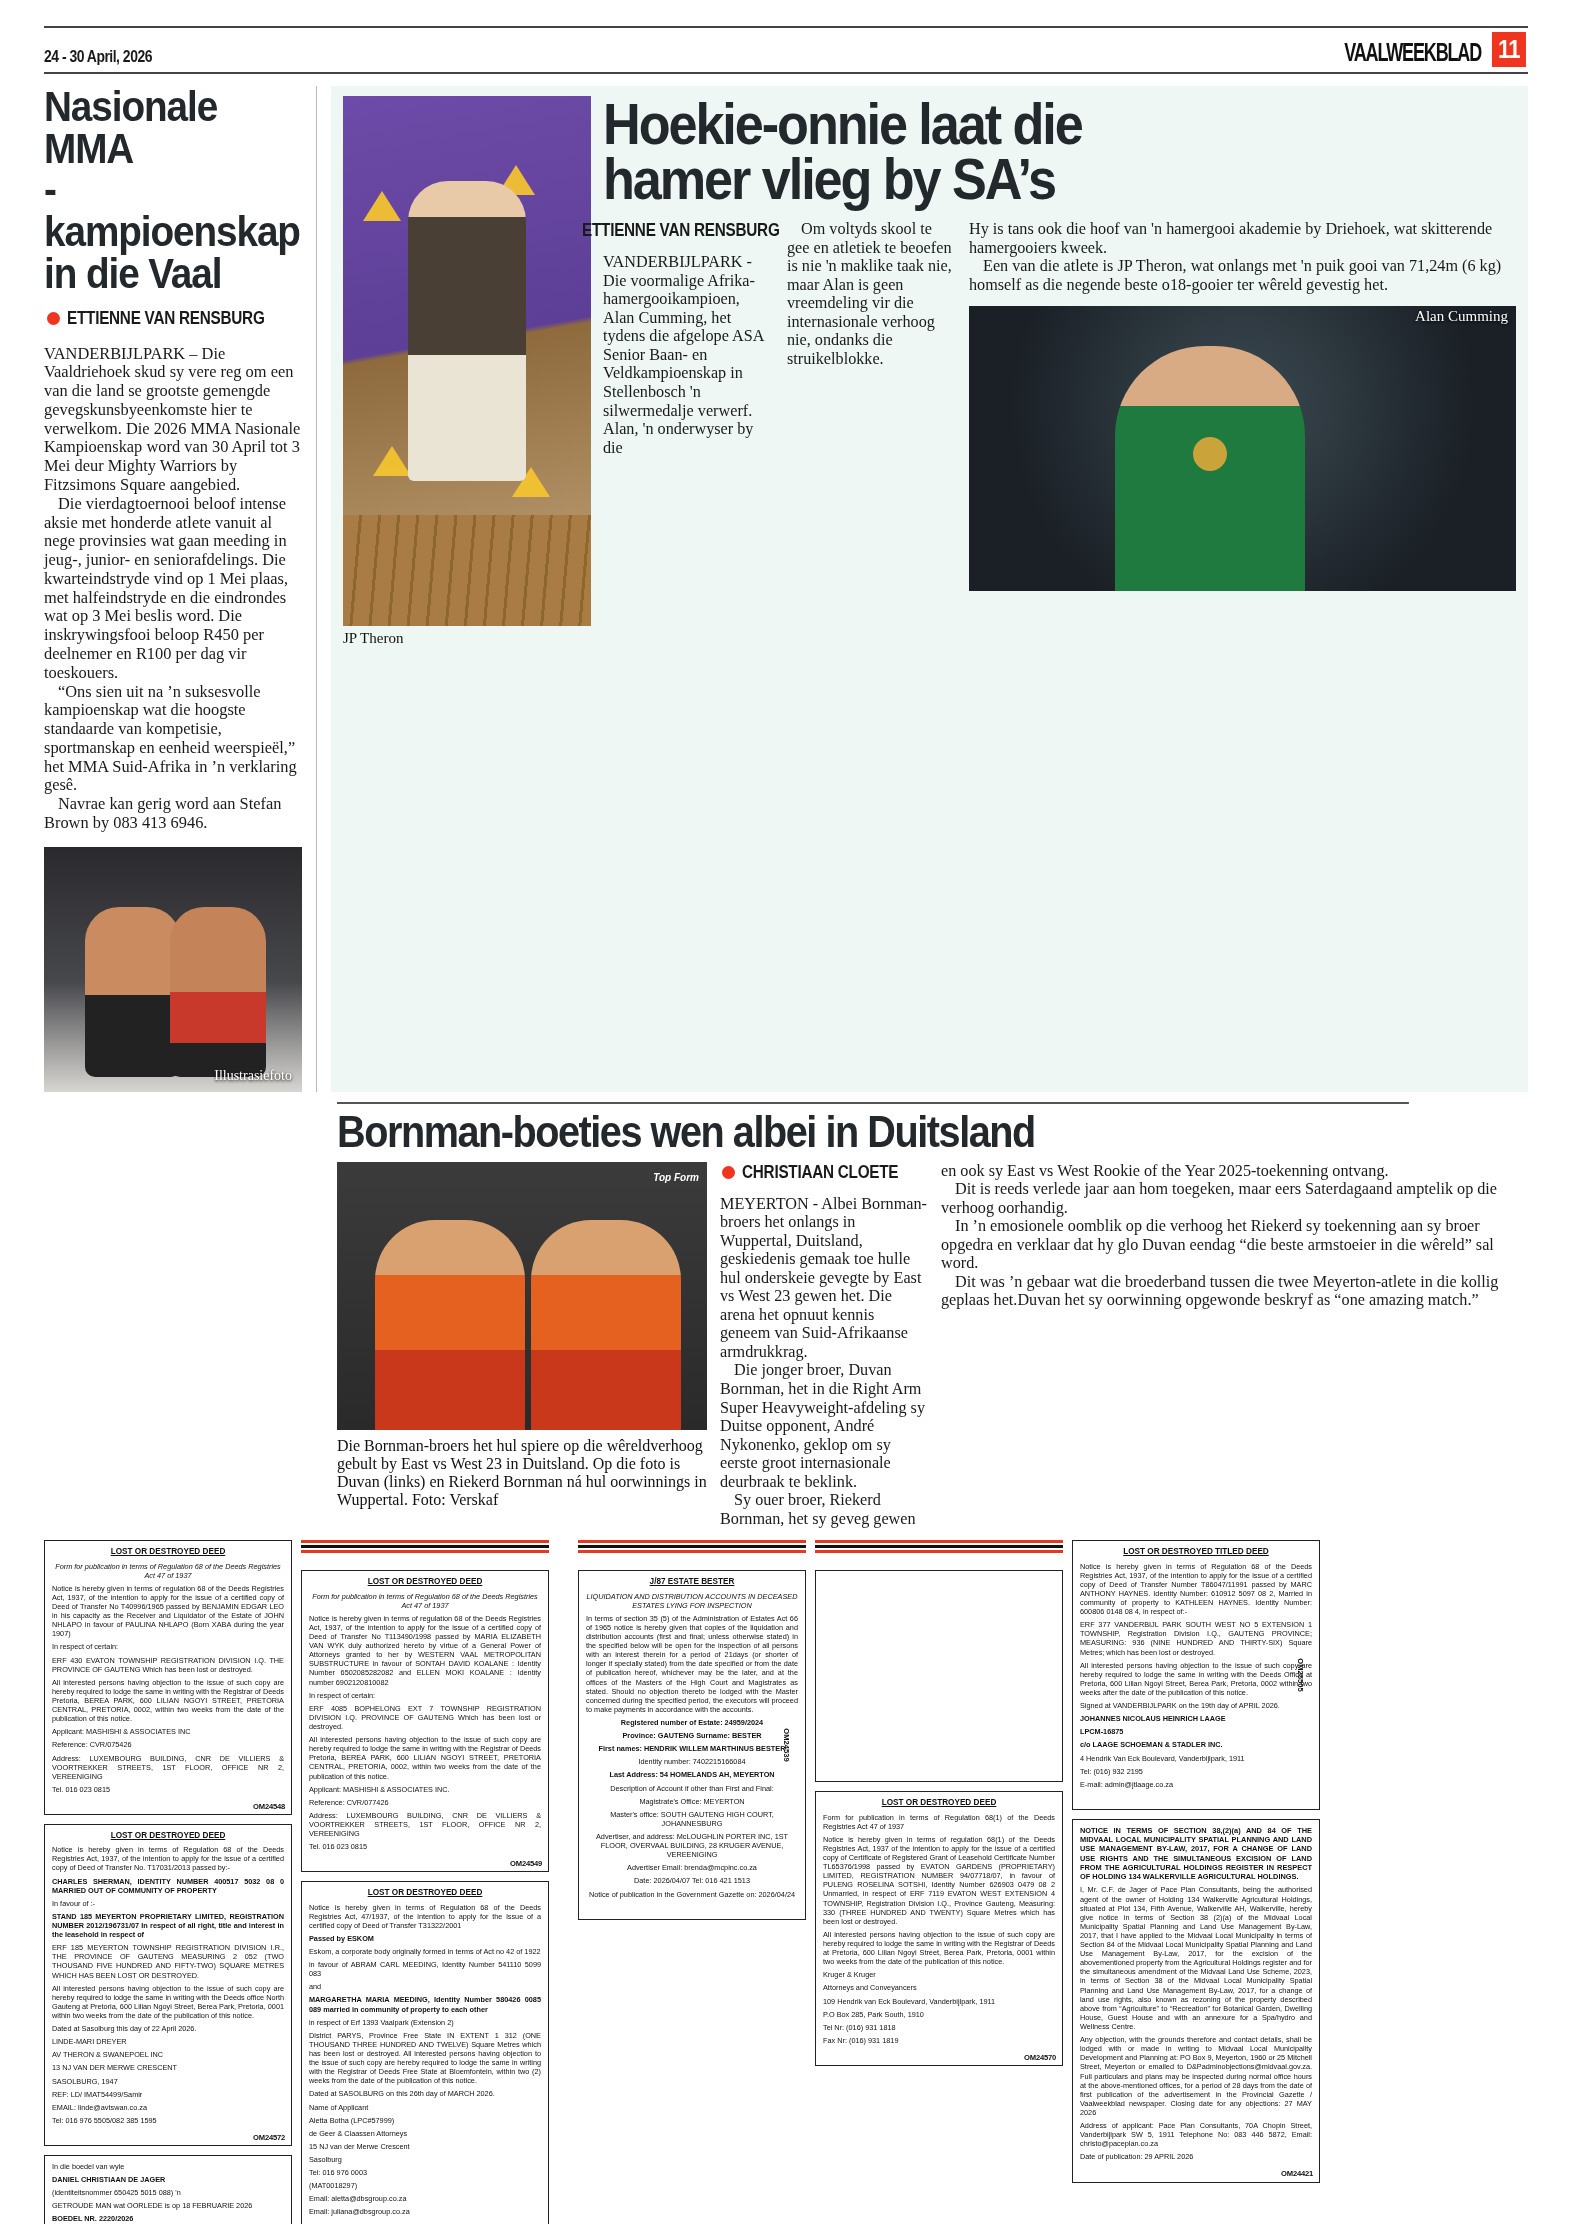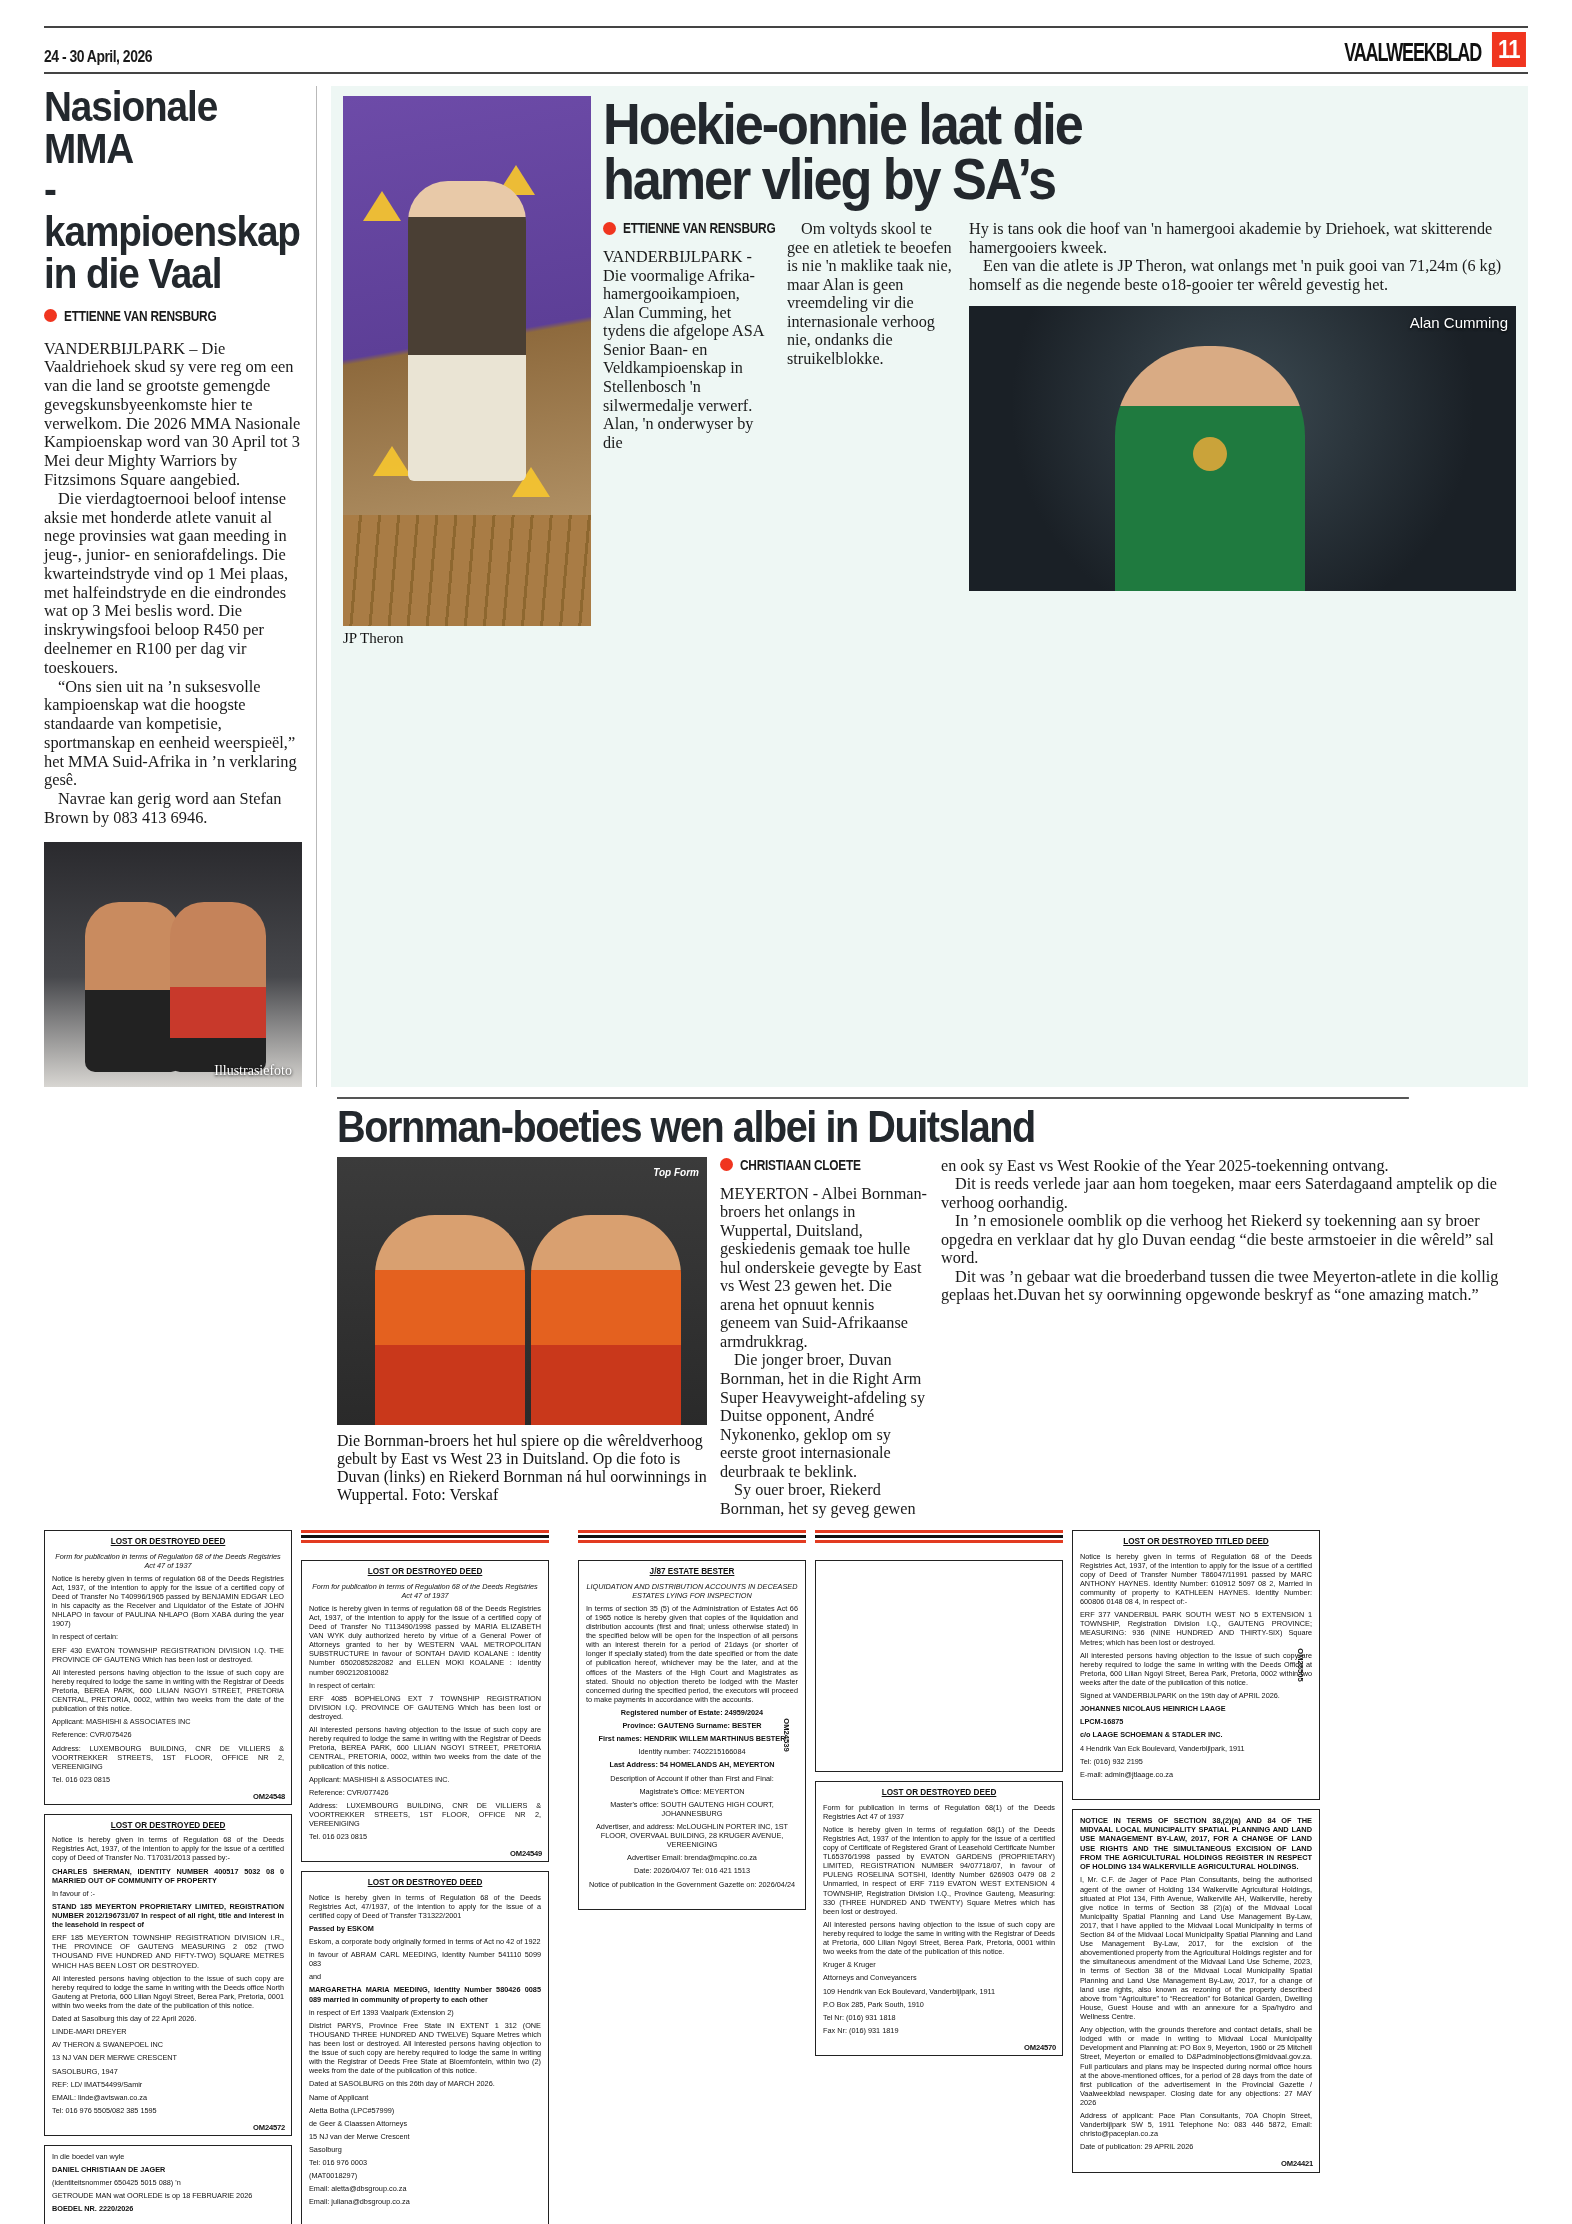--- a/index.html
+++ b/index.html
@@ -44,22 +44,23 @@
   
   .hl {
     font-family: "Liberation Sans", sans-serif;
     font-weight: 700; color: #23282d;
     letter-spacing: -1.2px; line-height: 0.97;
     transform: scaleX(0.9); transform-origin: left top;
   }
   .byline {
     display: flex; align-items: center; gap: 7px;
     font-family: "Liberation Sans", sans-serif;
-    font-weight: 700; font-size: 14px; letter-spacing: -0.3px;
+    font-weight: 700; font-size: 18px; letter-spacing: -0.3px;
     color: #1a1a1a;
+    justify-content: center;
   }
   .byline .dot {
     width: 13px; height: 13px; border-radius: 50%;
     background: #f0351f; flex: 0 0 auto;
   }
   .byline .nm { transform: scaleX(0.85); transform-origin: left center; white-space: nowrap; }
   .body-col p {
     font-size: 16.4px; line-height: 1.145; text-align: left;
     text-indent: 14px; margin: 0; hyphens: none;
   }
@@ -116,22 +117,22 @@
   .f-photo2 .athlete {
     position:absolute; left:44%; top:14%; transform:translateX(-50%);
     width: 190px; height: 250px; border-radius: 90px 90px 0 0;
     background: linear-gradient(180deg,#d9ab84 0 24%, #1f7a3f 24% 100%);
   }
   .f-photo2 .medal {
     position:absolute; left:44%; top:46%; transform:translateX(-50%);
     width: 34px; height: 34px; border-radius:50%; background:#caa33a;
   }
   .f-photo2 .name-tag {
-    position:absolute; right: 8px; top: 8px;
-    color:#fff; font-size: 15px; font-family:Liberation Sans, sans-serif;
+    position:absolute; right: 8px; top: 2px;
+    color:#fff; font-size: 15px; font-family:Liberation Serif, serif;
     text-shadow: 0 1px 3px #000;
   }
   .jp-lbl { font-size: 15px; margin-top: 4px; color:#111; }
 
   
   .born-wrap { margin-top: 10px; display: flex; gap: 21px; }
   .born-left { width: 272px; flex:0 0 272px; padding-right: 14px; }
   .born-main { flex: 1; }
   .born-head { font-size: 44px; letter-spacing: -1.6px; border-top: 2px solid #555; padding-top: 7px; }
   .born-body { display: flex; gap: 13px; margin-top: 8px; }

